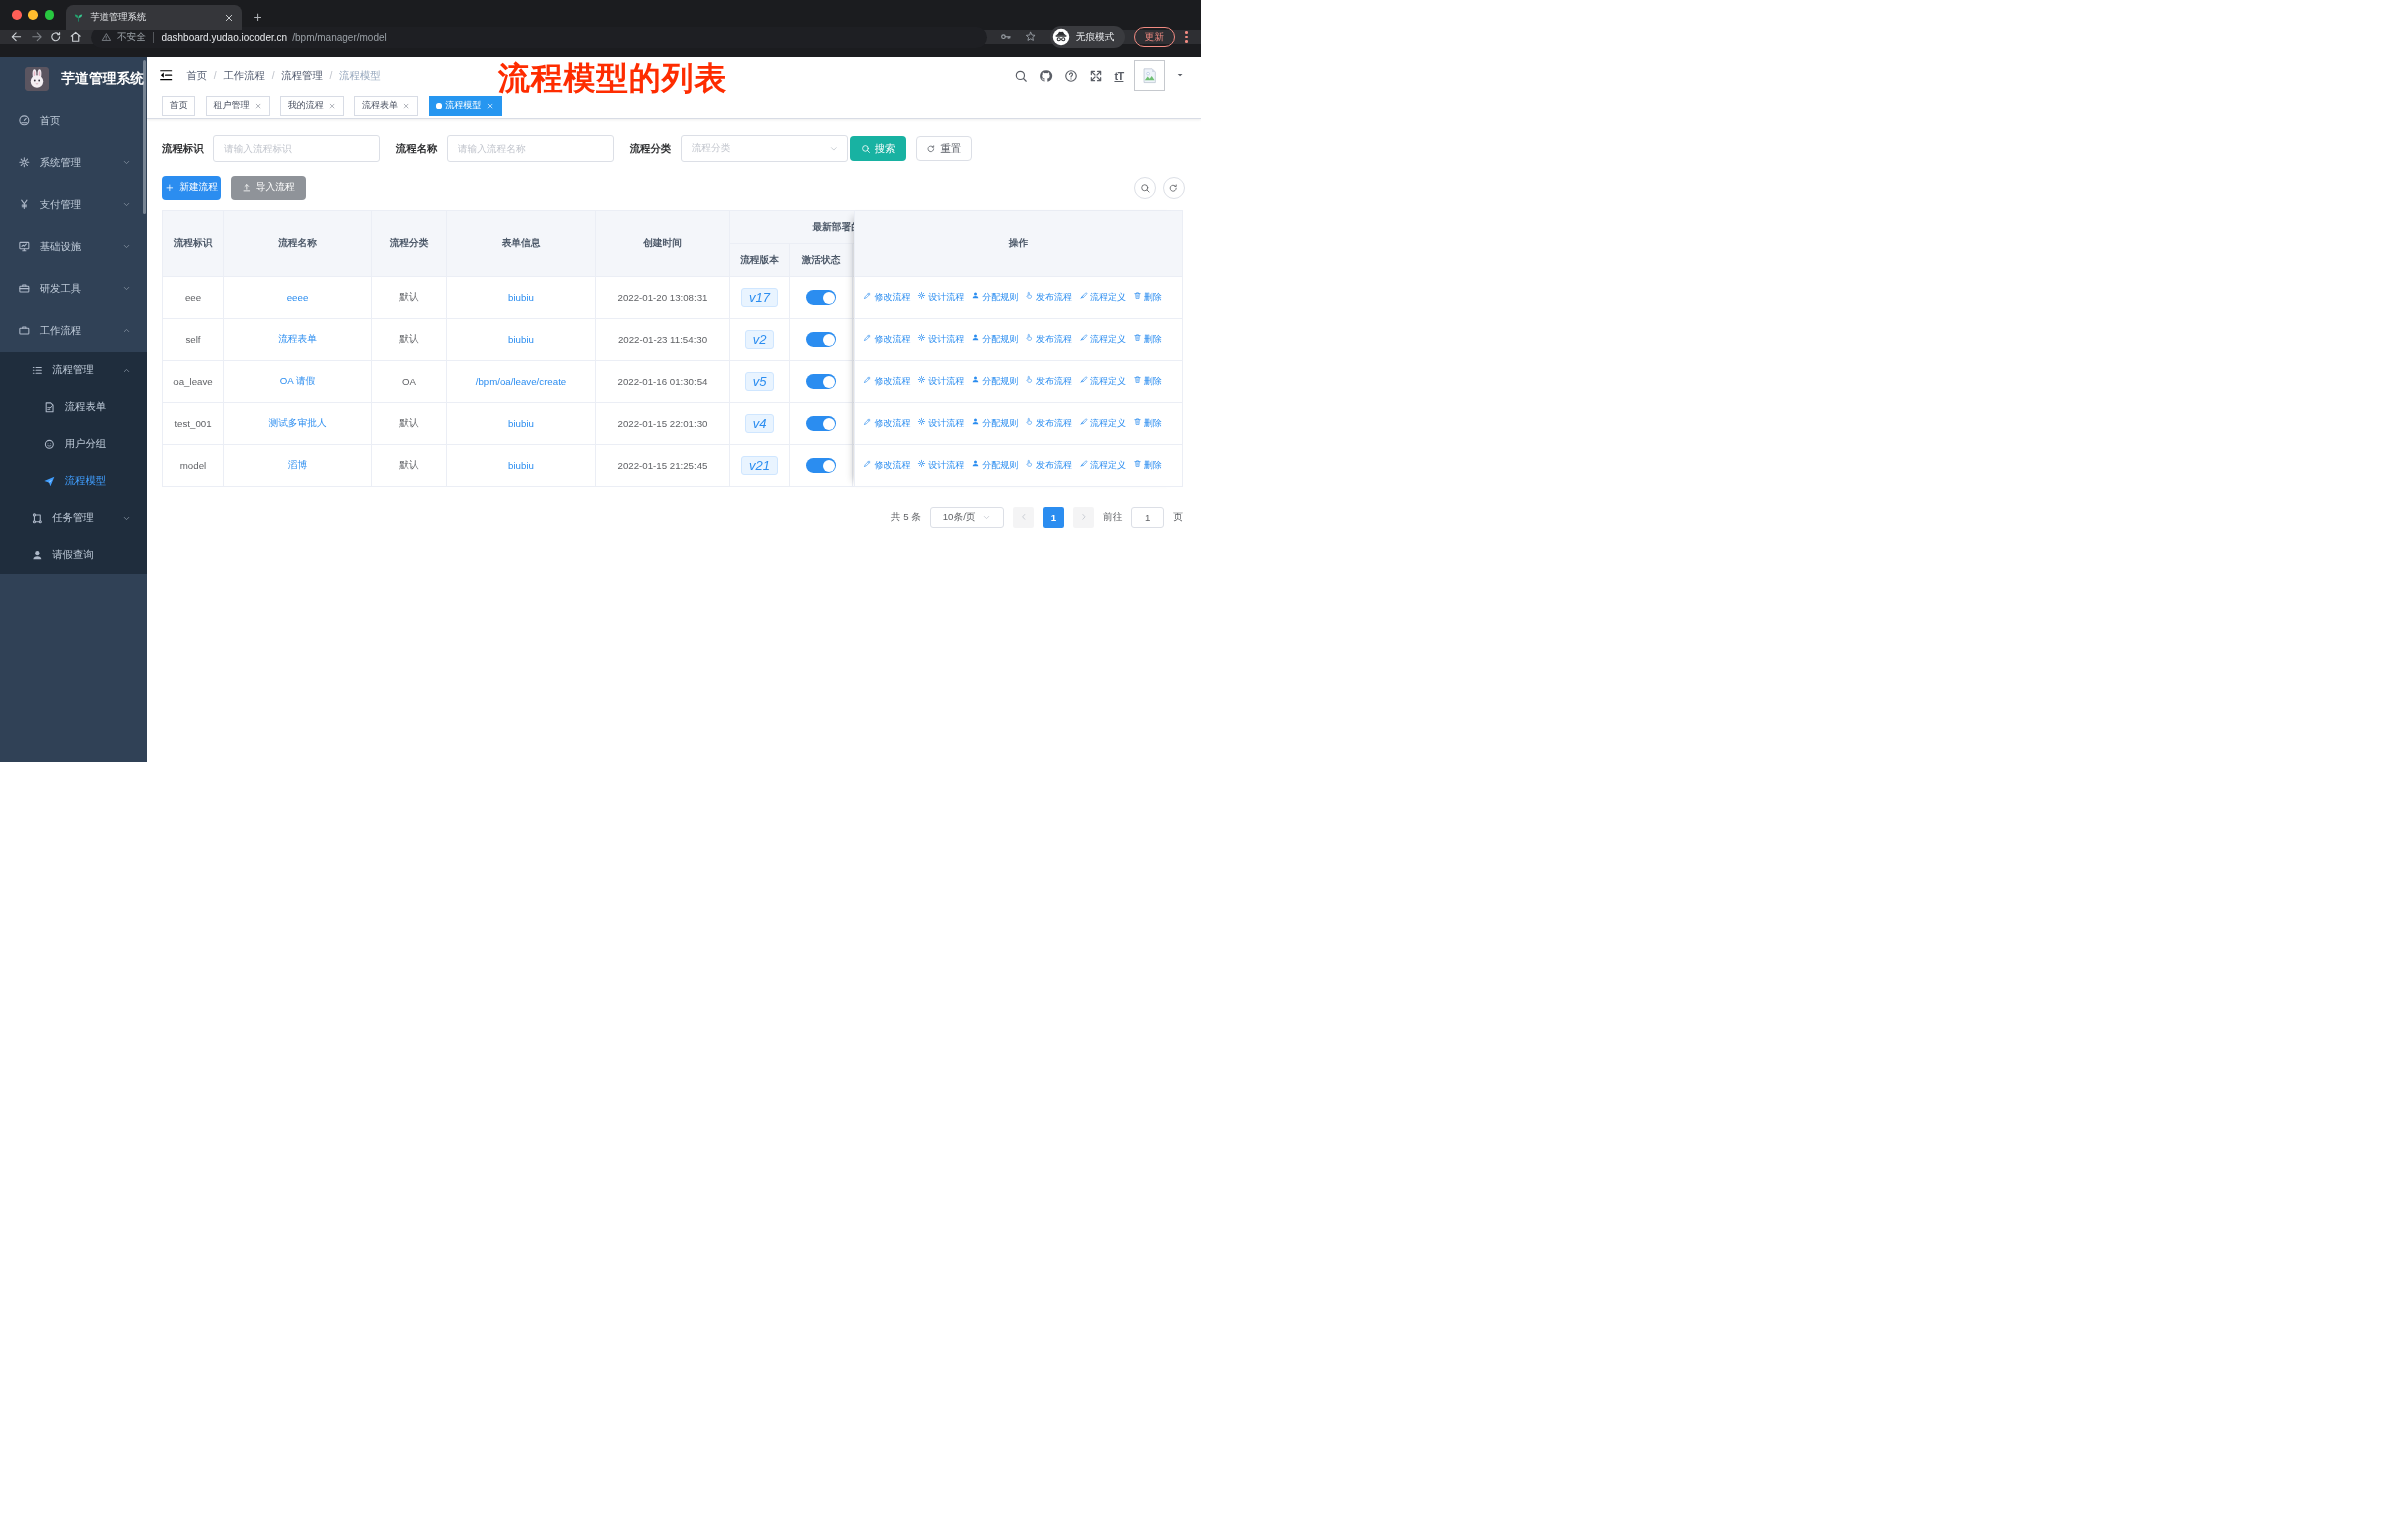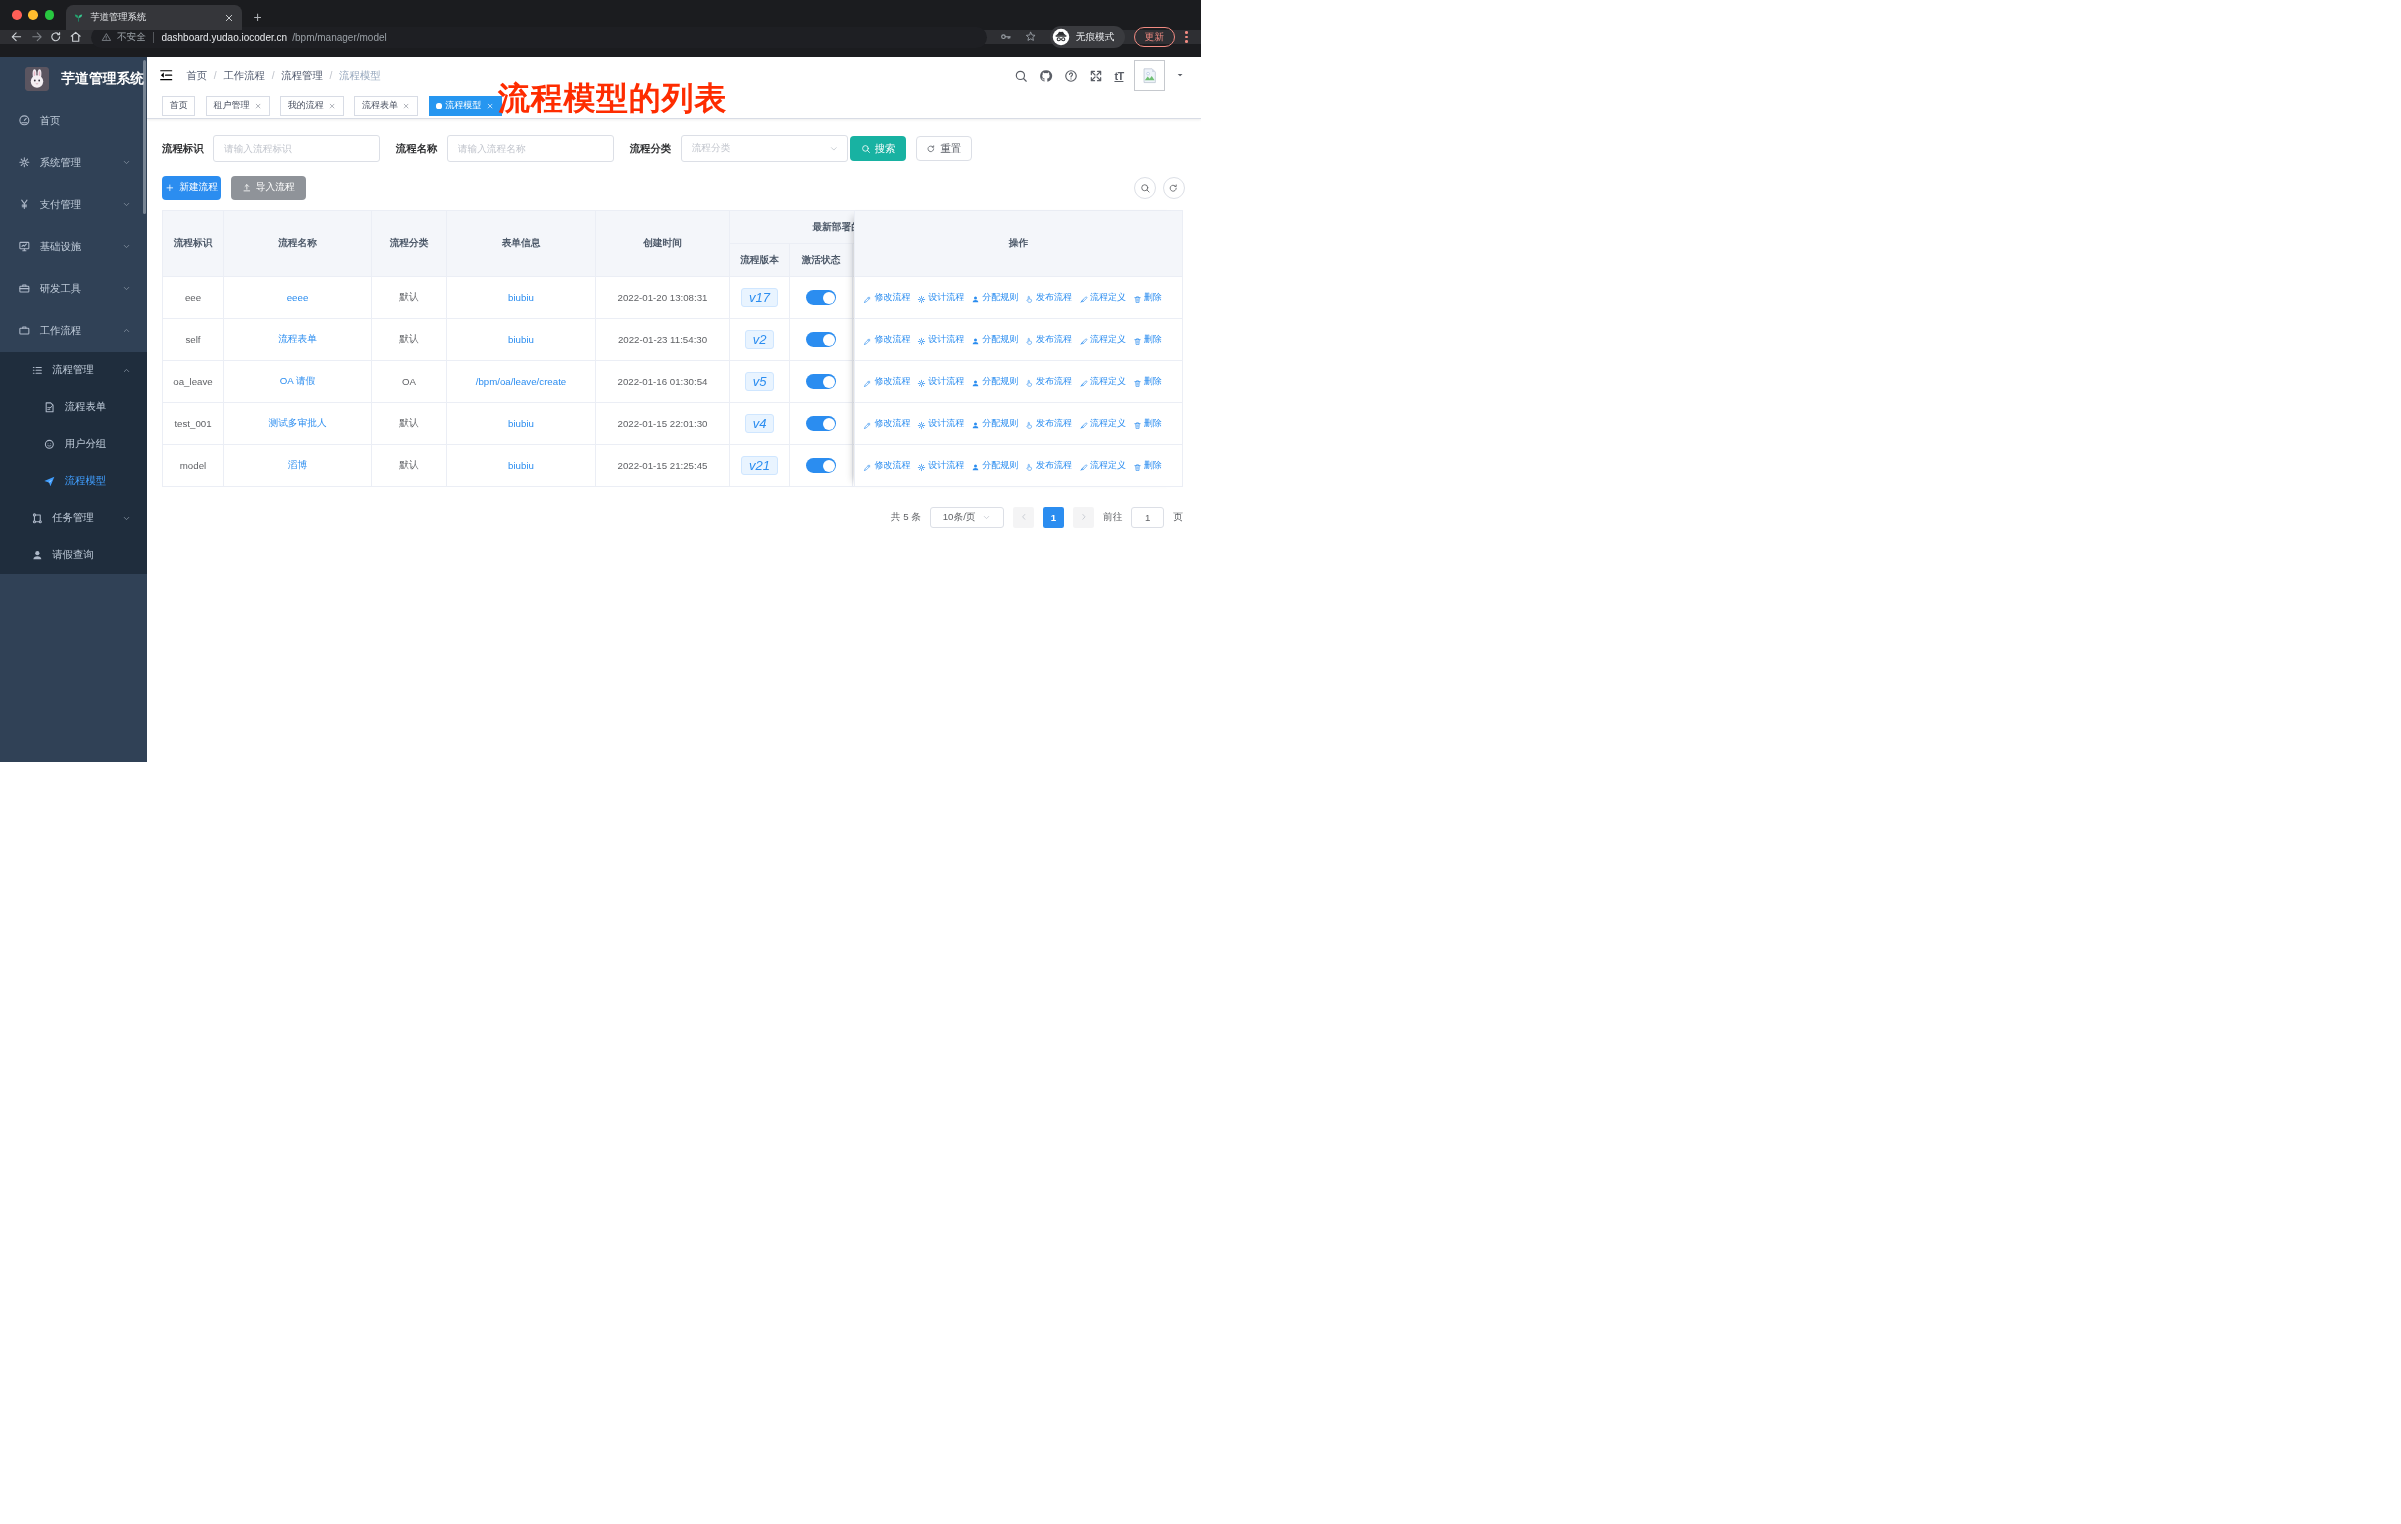--- a/index.html
+++ b/index.html
@@ -73,21 +73,21 @@
 
   .tagsbar { height:25px; display:flex; align-items:center; gap:10.4px; padding:0 15px;
     background:#fff; border-bottom:0.7px solid #D8DCE5; box-shadow:0 1.5px 2.2px rgba(0,0,0,.06); }
   .tag { height:19.4px; display:flex; align-items:center; gap:3.7px; padding:0 6.7px;
     border:0.7px solid #D8DCE5; background:#fff; font-size:9px; color:#495060; cursor:pointer; }
   .tag .x { width:8.2px; height:8.2px; color:#8A8F99; margin-left:0.7px; }
   .tag .dot { width:5.2px; height:5.2px; border-radius:50%; background:#fff; }
   .tag.active { background:#2696F0; border-color:#2696F0; color:#fff; }
   .tag.active .x { color:#fff; }
 
-  .annotation { position:absolute; top:20px; left:351px; font-size:32px; font-weight:900;
+  .annotation { position:absolute; top:0; left:351px; font-size:32px; font-weight:900;
     color:#FE2C00; z-index:40; white-space:nowrap; letter-spacing:0.7px; }
 
   .content { padding:16.4px 16.4px 0 15px; }
   .filter-row { display:flex; align-items:center; }
   .f-label { font-size:10.4px; font-weight:600; color:#303133; margin-right:9.7px; white-space:nowrap; }
   .f-input { width:167px; height:27px; border:0.7px solid #DCDFE6; border-radius:3px; padding:0 9.7px;
     font-size:9.7px; color:#606266; background:#fff; outline:none;
     font-family:"Liberation Sans","DejaVu Sans",sans-serif; }
   .f-input::placeholder { color:#C0C4CC; }
   .f-select { width:167px; height:27px; border:0.7px solid #DCDFE6; border-radius:3px; padding:0 8.2px 0 9.7px;
@@ -129,21 +129,21 @@
     padding:2.2px 6.7px; border-radius:3px; line-height:1;font-style:italic; }
   .toggle { width:30px; height:15px; border-radius:7.4px; background:#2B8DF0; position:relative; cursor:pointer; }
   .toggle .knob { position:absolute; right:1.5px; top:1.5px; width:12px; height:12px; border-radius:50%; background:#fff; }
 
   .fixed-col { position:absolute; top:0; right:0; width:329px; background:#fff;
     box-shadow:-6.7px 0 7.4px -6px rgba(0,0,0,.22); border-right:0.7px solid #EBEEF5; }
   .f-head { height:66px; background:#F4F6FA; border-bottom:0.7px solid #EBEEF5; border-left:0.7px solid #EBEEF5;
     display:flex; align-items:center; justify-content:center; font-size:9.7px; font-weight:600; color:#4E5A6A; }
   .f-row { height:42px; background:#fff; border-bottom:0.7px solid #EBEEF5; border-left:0.7px solid #EBEEF5;
     display:flex; align-items:center; padding-left:8.2px; }
-  .alink { display:inline-flex; align-items:flex-end; gap:2.2px; color:#2B8DF0; font-size:9px;
+  .alink { display:inline-flex; align-items:flex-start; gap:2.2px; color:#2B8DF0; font-size:9px;
     margin-right:6.7px; cursor:pointer; white-space:nowrap;font-family:Liberation Serif, serif; }
   .alink .aic { width:9px; height:9px; }
 
   .pager-row { width:1021px; display:flex; align-items:center; justify-content:flex-end; gap:9px;
     margin-top:19.4px; font-size:9.7px; color:#606266; }
   .psel { width:74px; height:21px; border:0.7px solid #DCDFE6; border-radius:3px;
     display:flex; align-items:center; justify-content:center; gap:6.7px; }
   .psel .chev { width:9px; height:9px; color:#C0C4CC; }
   .pbtn { width:21px; height:21px; border-radius:2.2px; background:#F4F4F5; color:#C0C4CC;
     display:flex; align-items:center; justify-content:center; }

